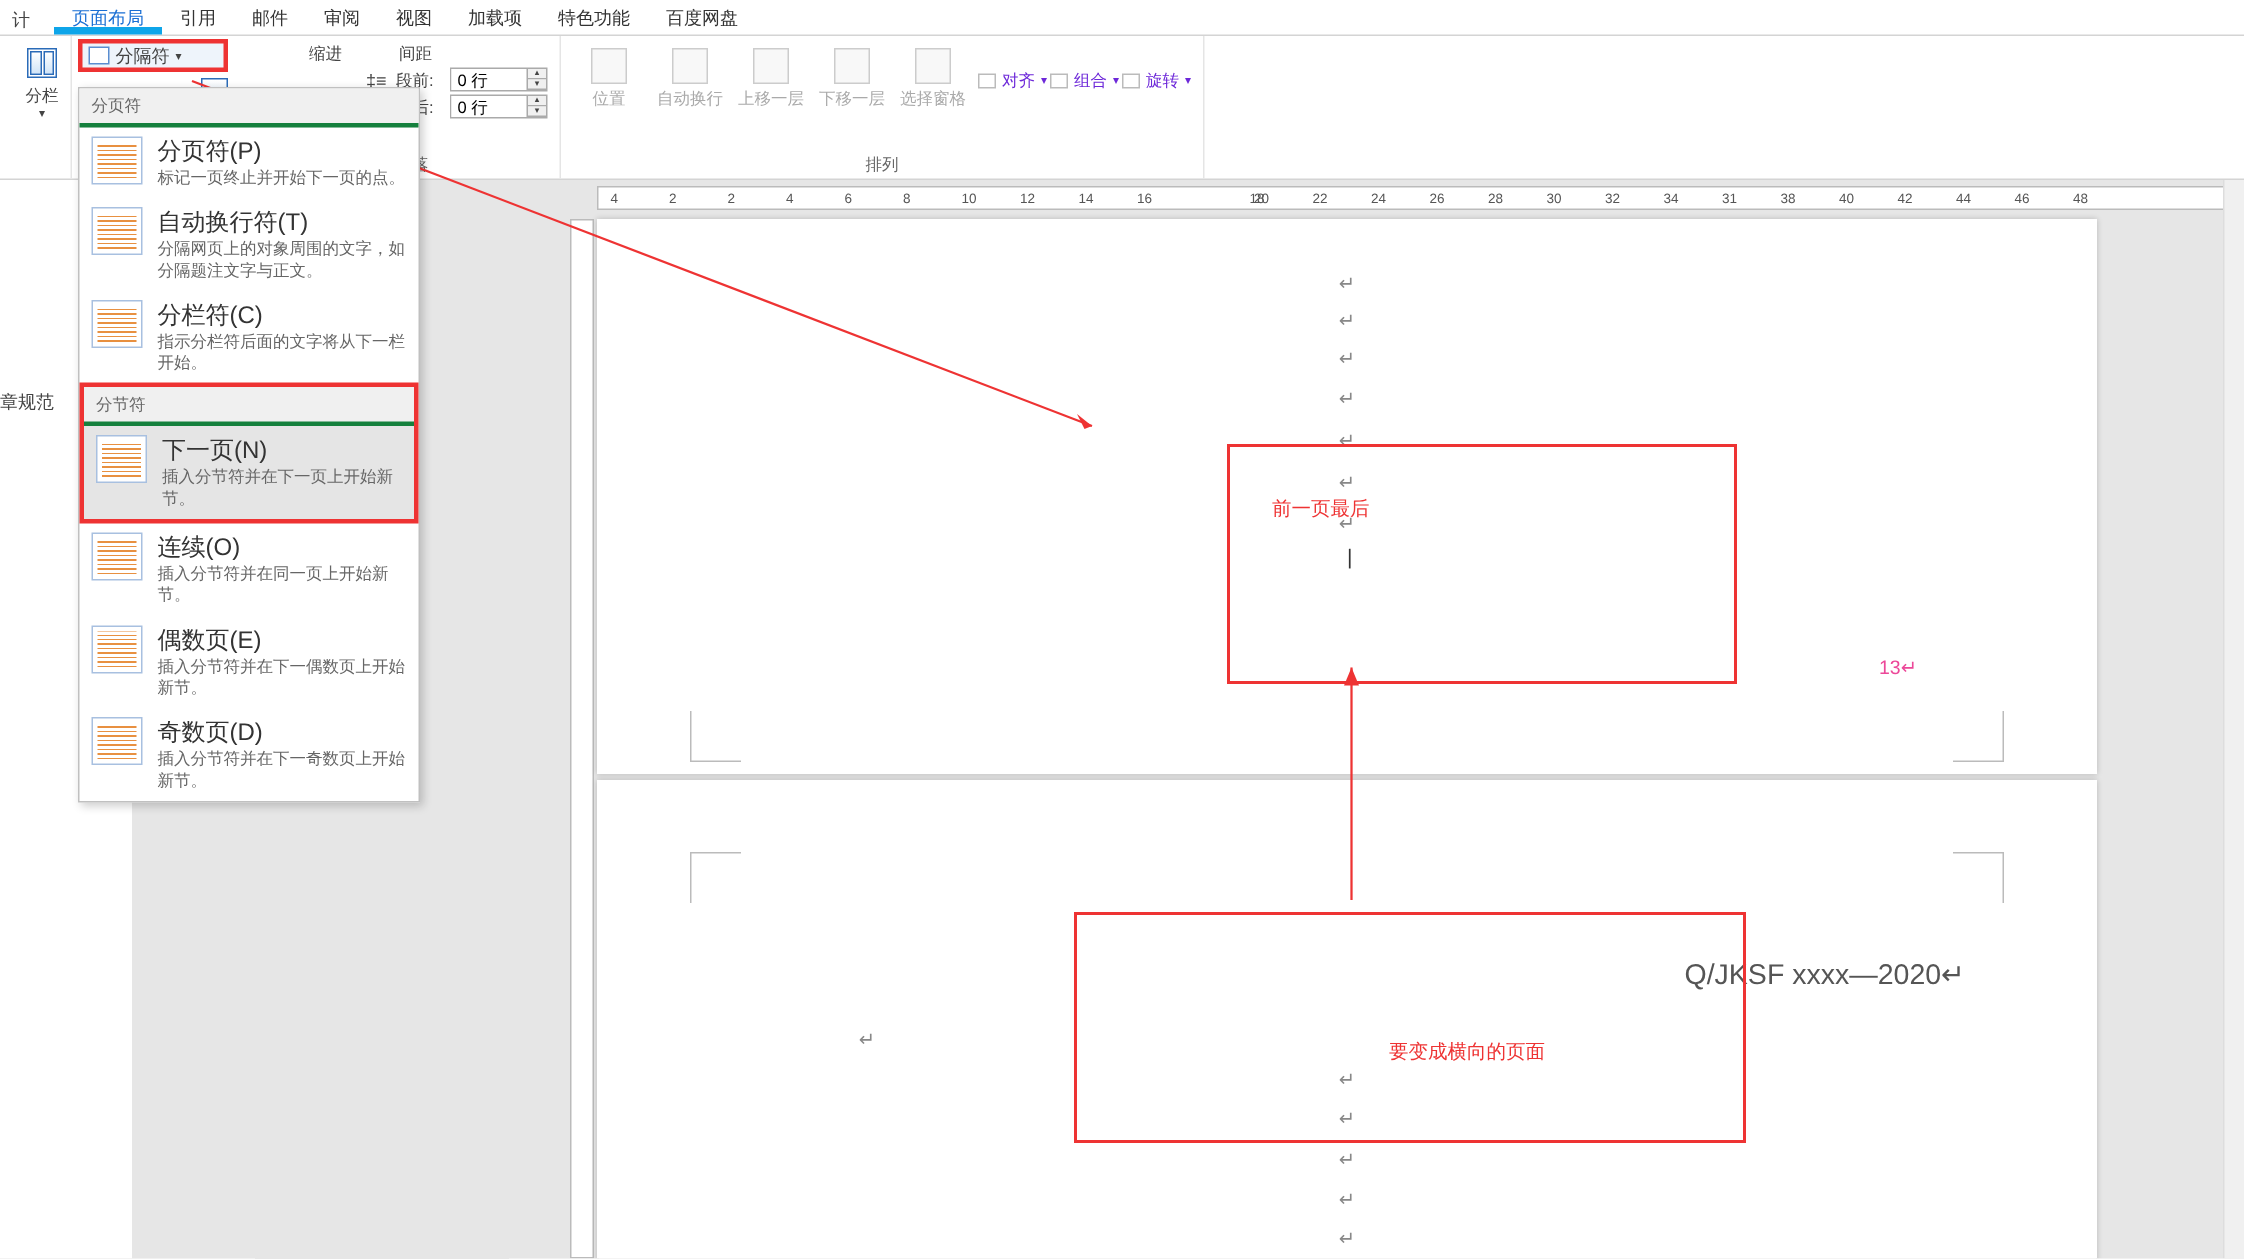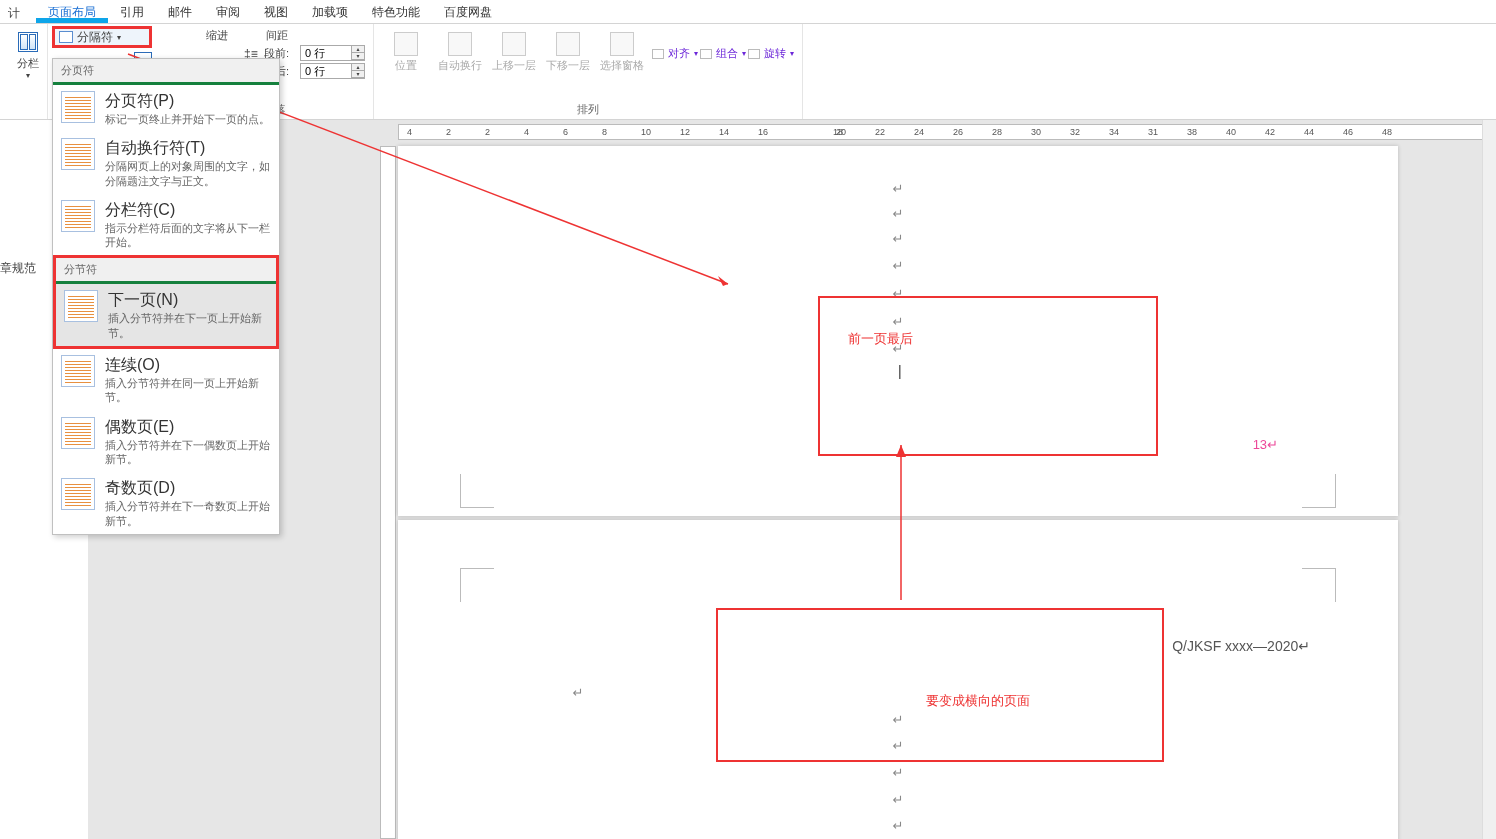--- a/index.html
+++ b/index.html
@@ -65,21 +65,21 @@
     .crop.br { right: 62px; bottom: 8px; border-right: 1px solid #bbb; border-bottom: 1px solid #bbb; }
     .crop.tl { left: 62px; top: 48px; border-left: 1px solid #bbb; border-top: 1px solid #bbb; }
     .crop.tr { right: 62px; top: 48px; border-right: 1px solid #bbb; border-top: 1px solid #bbb; }
     
     .para-mark { color: #888; font-size: 13px; position: absolute; left: 50%; transform: translateX(-50%); }
     .cursor-mark { position: absolute; left: 50%; font-size: 14px; color: #333; }
     
     .annot-box { position: absolute; border: 2px solid #e33; }
     .annot-text { position: absolute; color: #e33; font-size: 13px; }
     .page-num { position: absolute; right: 120px; bottom: 64px; color: #ec4899; font-size: 13px; }
-    .doc-code { position: absolute; right: 88px; top: 118px; color: #555; font-size: 14px; font-family: serif; }
+    .doc-code { position: absolute; right: 88px; top: 118px; color: #555; font-size: 19px; font-family: serif; }
     
     .scrollbar-v { position: absolute; right: 0; top: 0; bottom: 0; width: 14px; background: #f0f0f0; border-left: 1px solid #ddd; }
     
     .vruler { position: absolute; left: 292px; top: 26px; width: 16px; bottom: 0; background: #fff; border: 1px solid #bbb; }
 
     .spin-label { width: 32px; font-size: 11px; }
 
     .orient-icon { width: 18px; height: 22px; border: 1px solid #2a6bb8; background: linear-gradient(#fff,#d0e4f7); margin-left: 86px; margin-top: 4px;}
   </style>
 </head>

